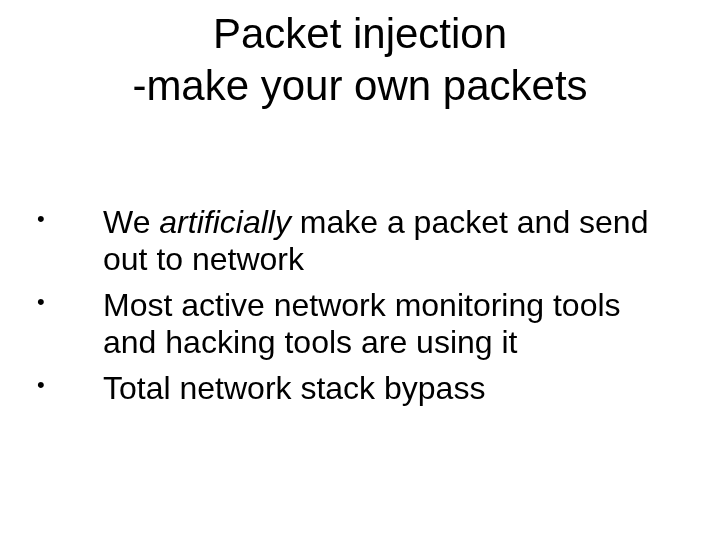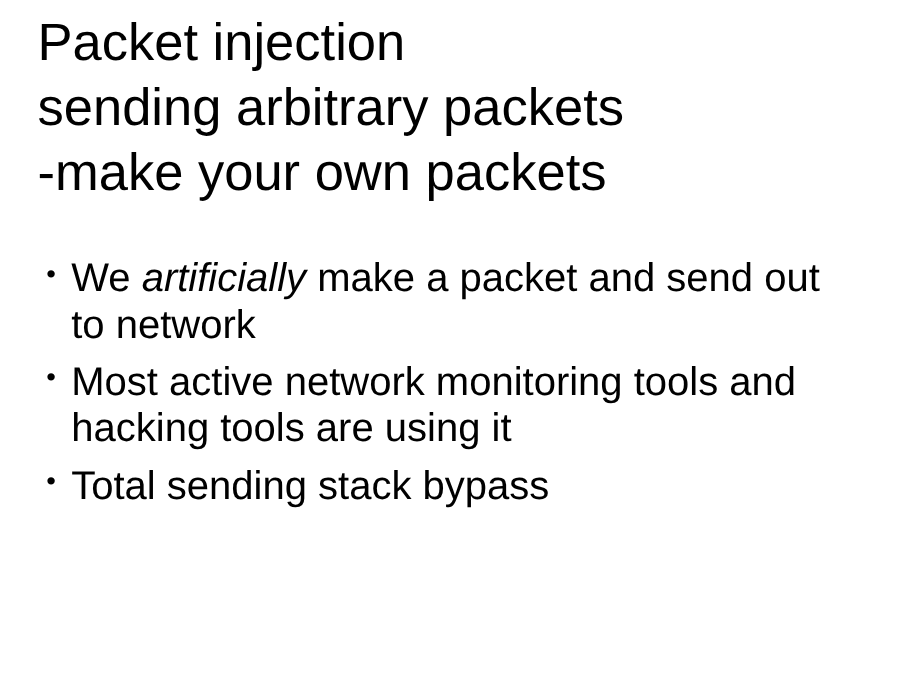--- a/index.html
+++ b/index.html
@@ -14,21 +14,21 @@
     background: #ffffff;
     overflow: hidden;
     font-family: "Liberation Sans", "DejaVu Sans", sans-serif;
     color: #000000;
   }
   .title {
     position: absolute;
     top: 8px;
     left: 30px;
     right: 30px;
-    text-align: left;
+    text-align: center;
     font-size: 42px;
     line-height: 52px;
     font-weight: 400;
     letter-spacing: 0px;
     white-space: nowrap;
   }
   .body-text {
     position: absolute;
     top: 204px;
     left: 37px;
@@ -51,50 +51,50 @@
   .marker {
     flex: 0 0 20px;
     width: 20px;
     font-size: 22px;
     line-height: 37px;
     position: relative;
     top: -4px;
   }
   .btext {
     flex: 1 1 auto;
+    margin-left: 46px;
   }
   .btext em {
     font-style: italic;
   }
 </style>
 </head>
 <body>
 
 <div class="slide">
 
   <div class="title">
     <div>Packet injection</div>
-    <div>sending arbitrary packets</div>
     <div>-make your own packets</div>
   </div>
 
   <div class="body-text">
     <ul class="bullets">
 
       <li>
         <span class="marker">•</span>
         <span class="btext"><span>We </span><em>artificially</em><span> make a packet and send out to network</span></span>
       </li>
 
       <li>
         <span class="marker">•</span>
         <span class="btext"><span>Most active network monitoring tools and hacking tools are using it</span></span>
       </li>
 
       <li>
         <span class="marker">•</span>
-        <span class="btext"><span>Total sending stack bypass</span></span>
+        <span class="btext"><span>Total network stack bypass</span></span>
       </li>
 
     </ul>
   </div>
 
 </div>
 
 </body></html>

